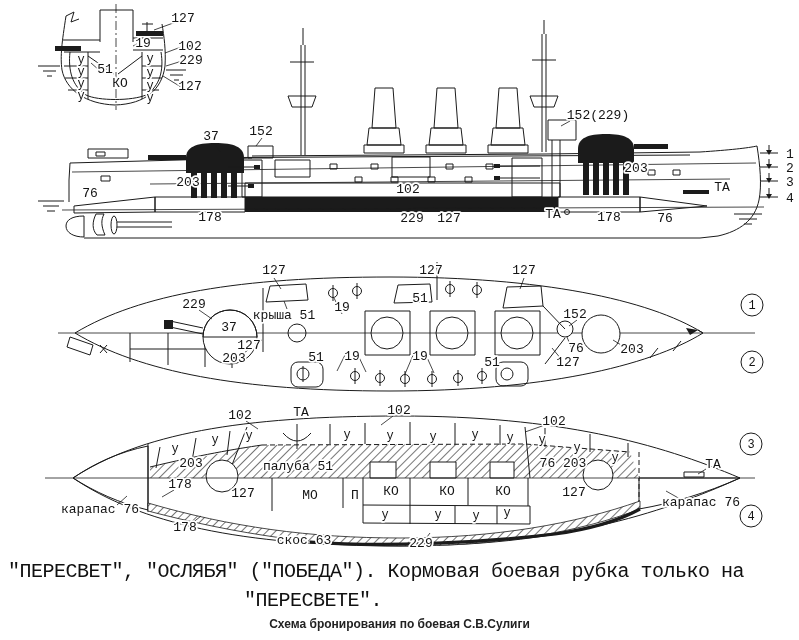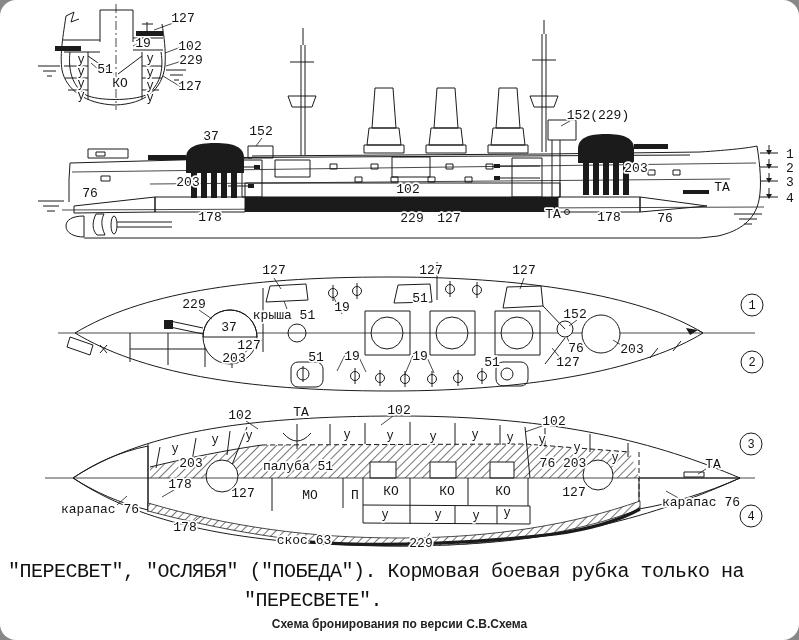--- a/index.html
+++ b/index.html
@@ -1,17 +1,17 @@
 <!DOCTYPE html>
 <html><head>
 <meta charset="utf-8">
 <style>
   html,body{margin:0;padding:0;background:#888;}
   .page{position:relative;width:799px;height:640px;background:#ffffff;overflow:hidden;
-        font-family:"Liberation Mono",monospace;border-radius:16px;}
+        font-family:"Liberation Mono",monospace;}
   svg{position:absolute;left:0;top:0;}
   svg *{vector-effect:non-scaling-stroke;}
   .ln{stroke:#1b1b1b;stroke-width:1;fill:none;}
   .thin{stroke:#1b1b1b;stroke-width:.8;fill:none;}
   .thick{stroke:#1b1b1b;stroke-width:3.2;fill:none;}
   .blk{fill:#1b1b1b;stroke:none;}
   .wfill{fill:#fff;stroke:#1b1b1b;stroke-width:1;}
   .dash{stroke:#1b1b1b;stroke-width:1;fill:none;stroke-dasharray:5 3;}
   .dashdot{stroke:#1b1b1b;stroke-width:.8;fill:none;stroke-dasharray:9 3 2 3;}
   .lbl{font:13px "Liberation Mono",monospace;fill:#141414;text-anchor:middle;
@@ -364,14 +364,14 @@
           <text x="385" y="518" class="lbl u">у</text>
           <text x="438" y="518" class="lbl u">у</text>
           <text x="476" y="519" class="lbl u">у</text>
           <text x="507" y="516" class="lbl u">у</text>
         </g>
   </g>
 </svg>
 
   <div class="cap1" style="left:8px;top:560px">"ПЕРЕСВЕТ", "ОСЛЯБЯ" ("ПОБЕДА"). Кормовая боевая рубка только на</div>
   <div class="cap2" style="left:244px;top:589px">"ПЕРЕСВЕТЕ".</div>
-  <div class="cap3" style="left:0;top:617px">Схема бронирования по версии С.В.Схема</div>
+  <div class="cap3" style="left:0;top:617px">Схема бронирования по боевая С.В.Сулиги</div>
 </div>
 
 </body></html>

